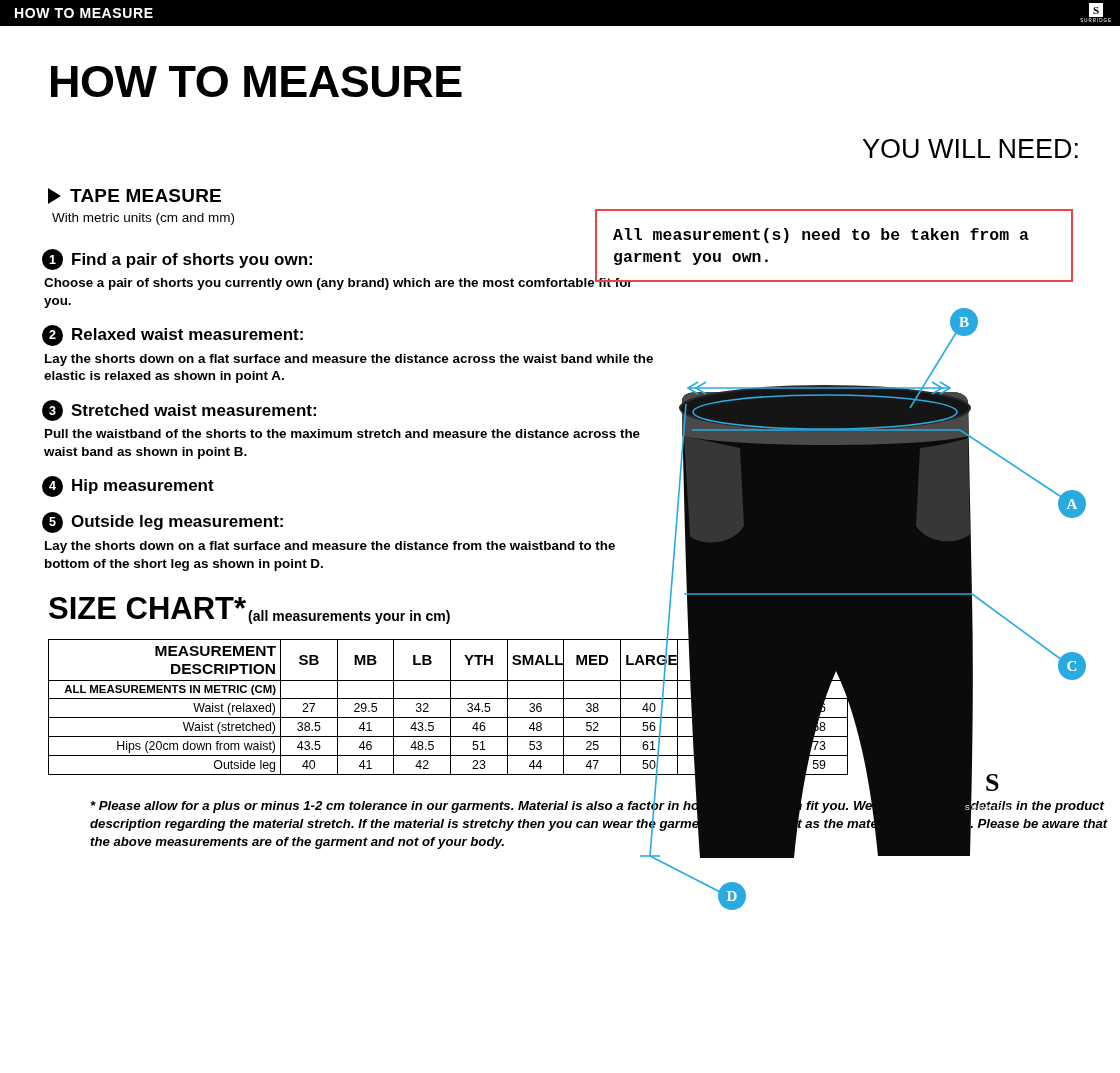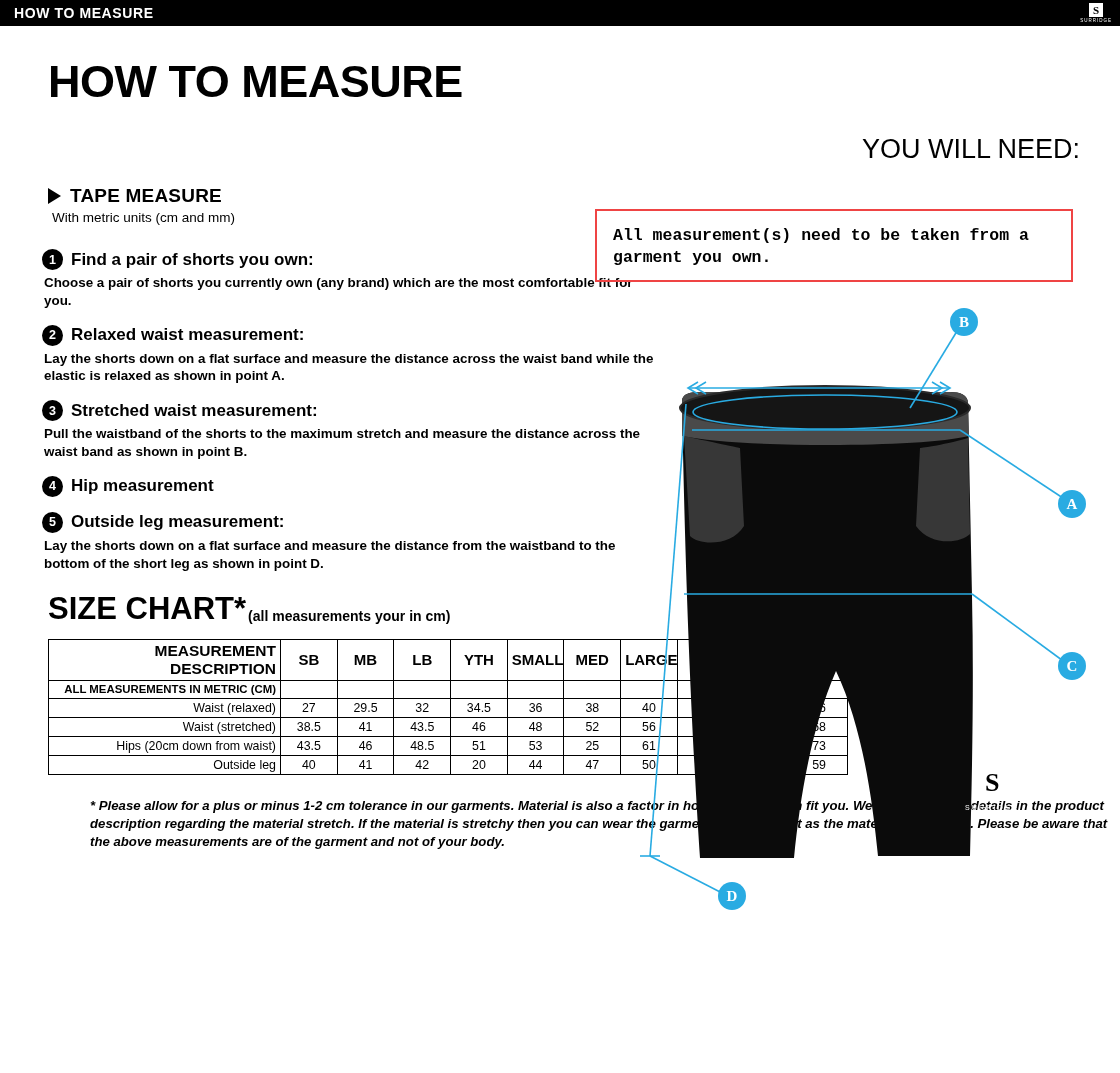--- a/index.html
+++ b/index.html
@@ -426,21 +426,21 @@
         <td>65</td>
         <td>69</td>
         <td>73</td>
       </tr>
 
       <tr>
         <td class="desc">Outside leg</td>
         <td>40</td>
         <td>41</td>
         <td>42</td>
-        <td>20</td>
+        <td>23</td>
         <td>44</td>
         <td>47</td>
         <td>50</td>
         <td>53</td>
         <td>56</td>
         <td>59</td>
       </tr>
     </tbody>
   </table>
 

